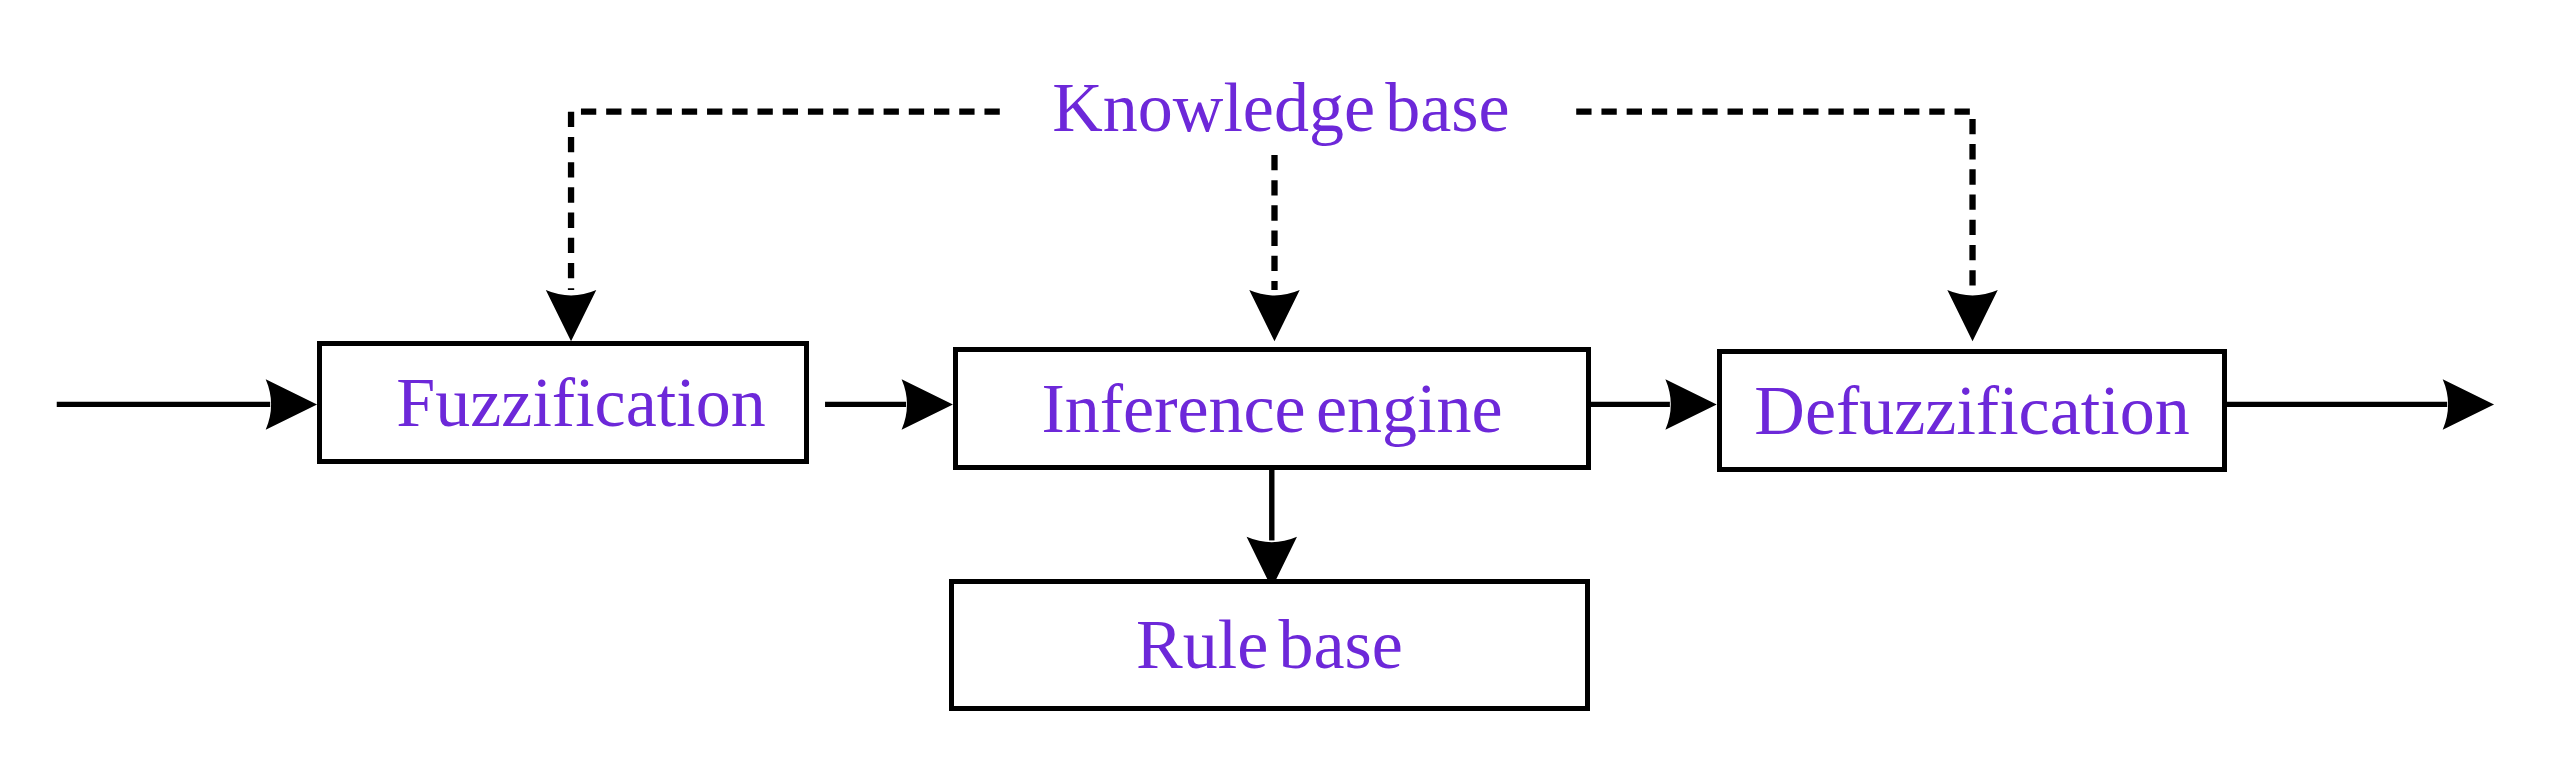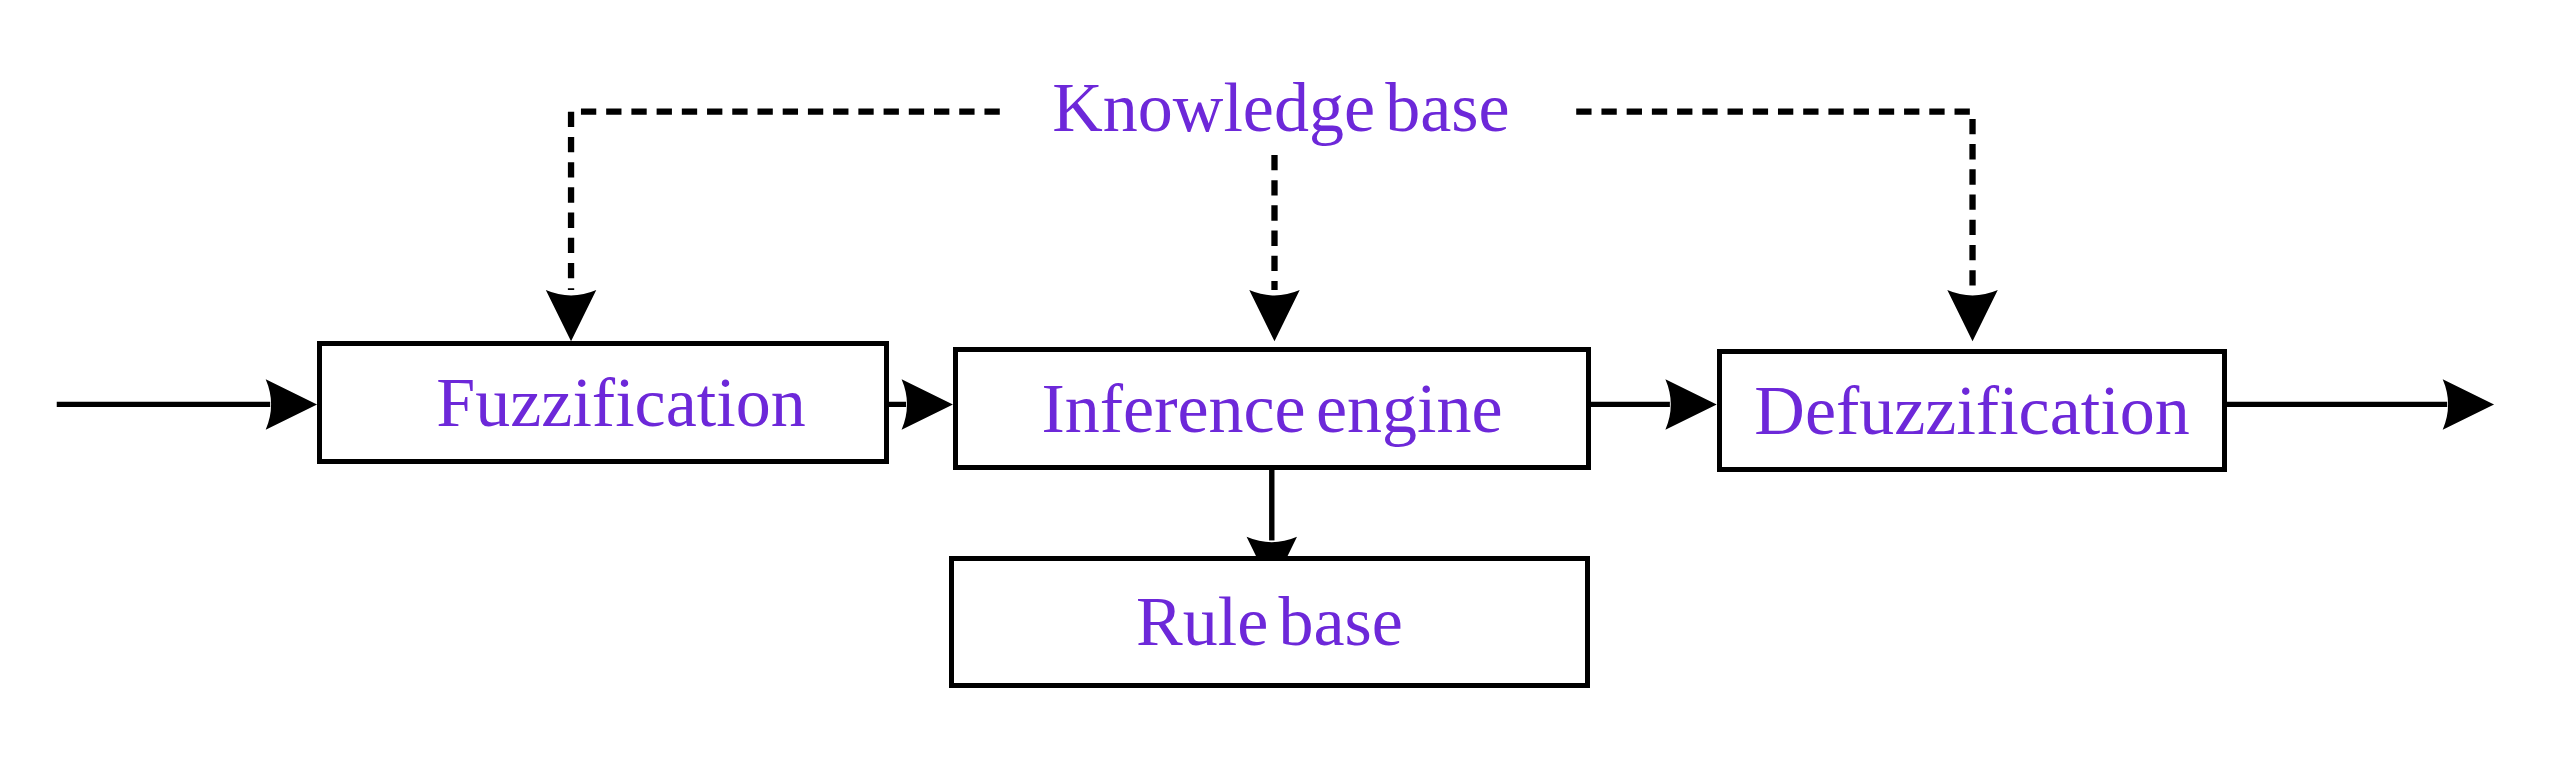--- a/index.html
+++ b/index.html
@@ -14,24 +14,24 @@
   .layer{position:absolute;left:0;top:0;width:2576px;height:762px;}
   .box{
     position:absolute;
     border:5.4px solid #000000;
     background:#ffffff;
     box-sizing:border-box;
     display:flex;align-items:center;justify-content:center;
     font-size:70px;line-height:1;white-space:nowrap;
     word-spacing:-7.2px;
   }
-  .box-fuzzification{left:317px;top:341px;width:572px;height:123px;padding-left:36px;}
+  .box-fuzzification{left:317px;top:341px;width:492px;height:123px;padding-left:36px;}
   .box-inference{left:953px;top:341px;width:638px;height:123px;margin-top:6px;}
   .box-defuzzification{left:1717px;top:341px;width:510px;height:123px;margin-top:8px;}
-  .box-rulebase{left:949px;top:556px;width:641px;height:132px;}
+  .box-rulebase{left:949px;top:579px;width:641px;height:132px;}
   .text-label{
     position:absolute;
     display:flex;align-items:center;justify-content:center;
     font-size:70px;line-height:1;white-space:nowrap;
     word-spacing:-7.2px;
   }
   .label-input{left:13.5px;top:297px;width:216px;height:77px;}
   .label-output{left:2293px;top:297px;width:270px;height:77px;}
   .label-kb{left:1011px;top:67px;width:540px;height:81px;}
   .connector{stroke:#000000;stroke-width:6;fill:none;}

